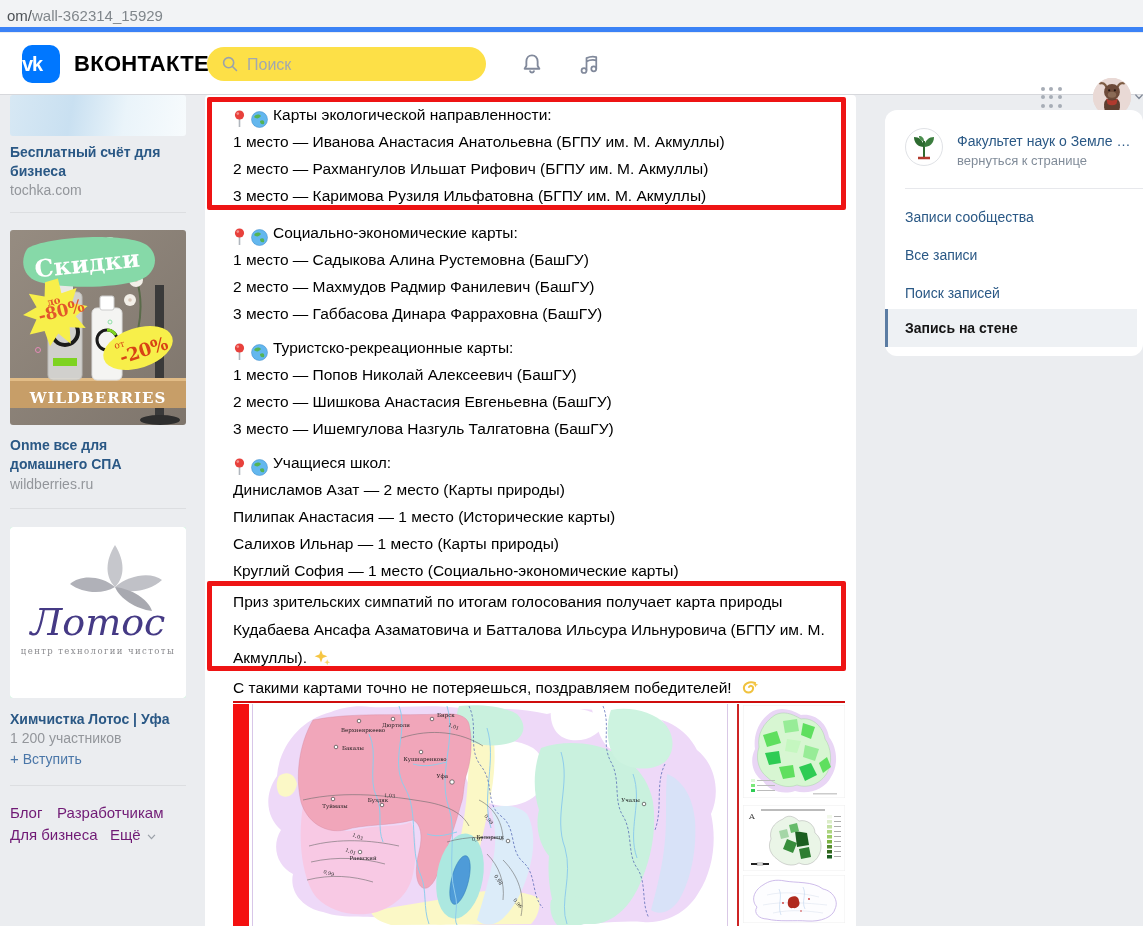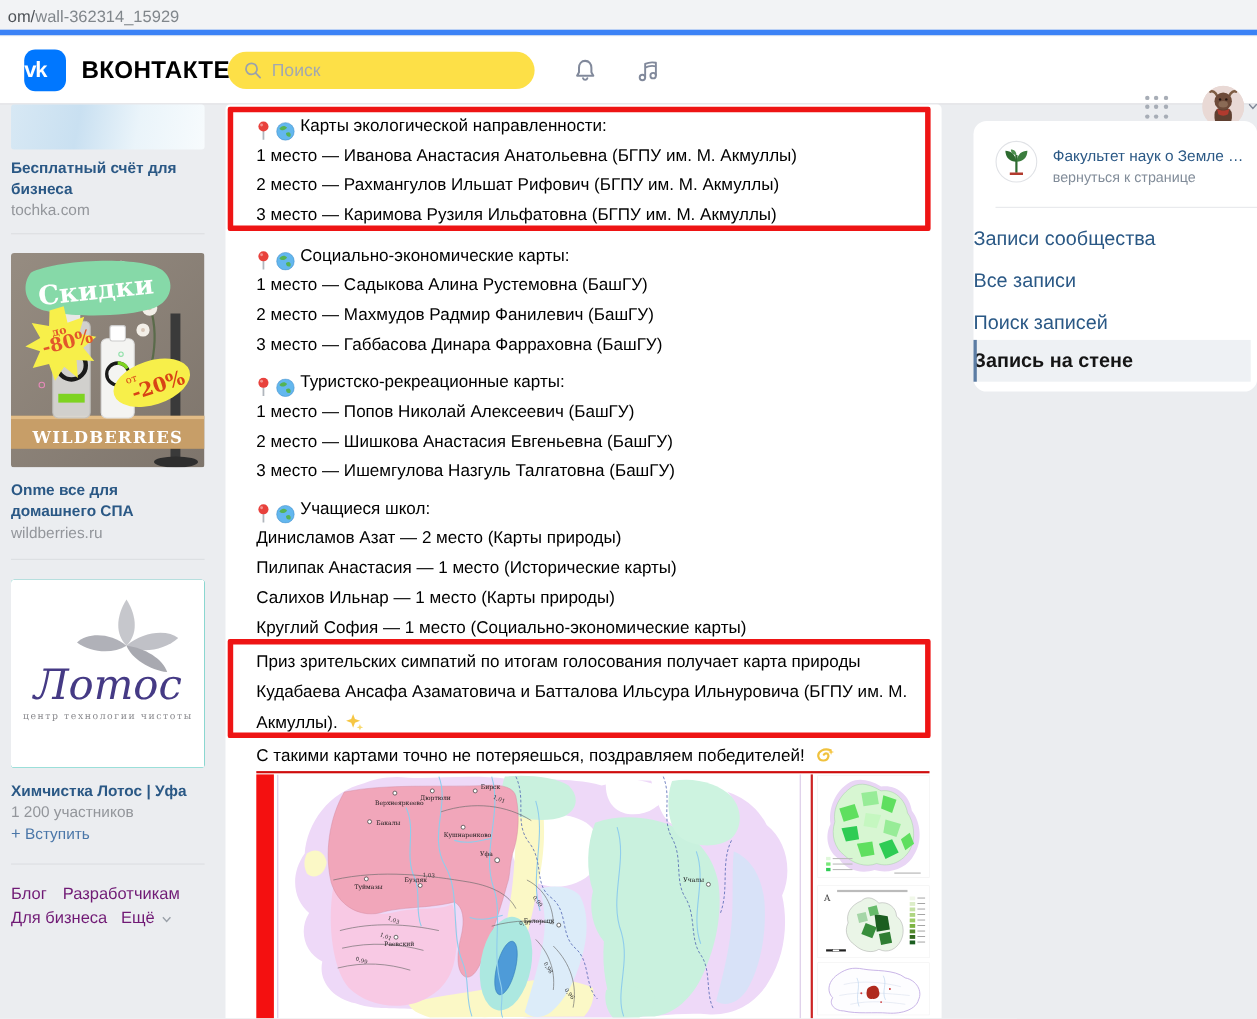--- a/index.html
+++ b/index.html
@@ -42,22 +42,22 @@
   .map-redline-top{position:absolute;left:0;top:0;width:612px;height:2px;background:#cf0d0d;}
   .map-redbar{position:absolute;left:0;top:3px;width:16px;height:222px;background:#f41010;}
   .map-redline-v{position:absolute;left:504px;top:3px;width:2px;height:222px;background:#cd2424;}
   .map-frame-v{position:absolute;left:494px;top:3px;width:1px;height:222px;background:#d9c8e6;}
   .thumb{position:absolute;left:510px;width:102px;background:#fff;}
   
   .right-card{position:absolute;left:885px;top:110px;width:258px;height:246px;background:#fff;border-radius:12px;}
   .r-name{position:absolute;left:72px;top:23px;width:178px;font-size:14px;color:#2a5885;white-space:nowrap;overflow:hidden;cursor:pointer;}
   .r-back{position:absolute;left:72px;top:43px;font-size:13px;color:#818c99;cursor:pointer;}
   .r-divider{position:absolute;left:20px;top:78px;width:238px;height:1px;background:#e7e8ec;}
-  .r-item{position:absolute;left:0;width:252px;height:38px;line-height:38px;box-sizing:border-box;
-          font-size:18px;color:#2a5885;cursor:pointer;}
+  .r-item{position:absolute;left:0;width:252px;height:38px;line-height:38px;padding-left:20px;box-sizing:border-box;
+          font-size:14px;color:#2a5885;cursor:pointer;}
   .r-item.active{background:#eef1f4;color:#151515;font-weight:bold;}
   .r-item.active .bar{position:absolute;left:0;top:0;width:3px;height:38px;background:#5b7ca3;}
   svg text{font-family:"DejaVu Serif",serif;}
 </style>
 </head>
 <body>
 
 <div class="screen">
 
   <div class="urlbar">
@@ -174,21 +174,21 @@
         <text x="106" y="112" font-size="9" fill="#d84315" font-family="Liberation Sans,sans-serif">от</text>
         <text x="108" y="128" font-size="18" font-weight="bold" fill="#d84315" font-family="Liberation Sans,sans-serif">-20%</text>
       </g>
       <text x="88" y="173" font-size="15" font-weight="bold" fill="#fff" letter-spacing="1" text-anchor="middle" font-family="Liberation Sans,sans-serif">WILDBERRIES</text>
     </svg>
   </div>
   <div class="ad-title" style="top:436px;">Onme все для домашнего СПА</div>
   <div class="ad-domain" style="top:476px;">wildberries.ru</div>
   <div class="side-divider" style="top:508px;"></div>
 
-  <div class="ad-img" style="top:527px;width:176px;height:171px;background:#14b8a6;">
+  <div class="ad-img" style="top:527px;width:176px;height:171px;background:#86efac;">
     <svg width="176" height="171" viewBox="0 0 176 171">
       <rect width="176" height="171" fill="#ffffff"></rect>
       <path d="M105,18 C95,34 95,50 105,60 C115,50 115,34 105,18 Z" fill="#c6c7cc"></path>
       <path d="M105,60 C90,48 70,48 60,57 C72,66 92,68 105,60 Z" fill="#b0b1b8"></path>
       <path d="M105,60 C120,47 142,45 152,53 C140,64 118,68 105,60 Z" fill="#c0c1c7"></path>
       <path d="M105,60 C122,62 138,72 142,84 C126,82 110,72 105,60 Z" fill="#a8a9b0"></path>
       <text x="88" y="108" text-anchor="middle" font-family="DejaVu Serif,serif" font-style="italic" font-size="38" fill="#453a85">Лотос</text>
       <text x="88" y="127" text-anchor="middle" font-family="Liberation Sans,sans-serif" font-size="8.5" letter-spacing="1.4" fill="#8a8a8e">центр технологии чистоты</text>
     </svg>
   </div>

